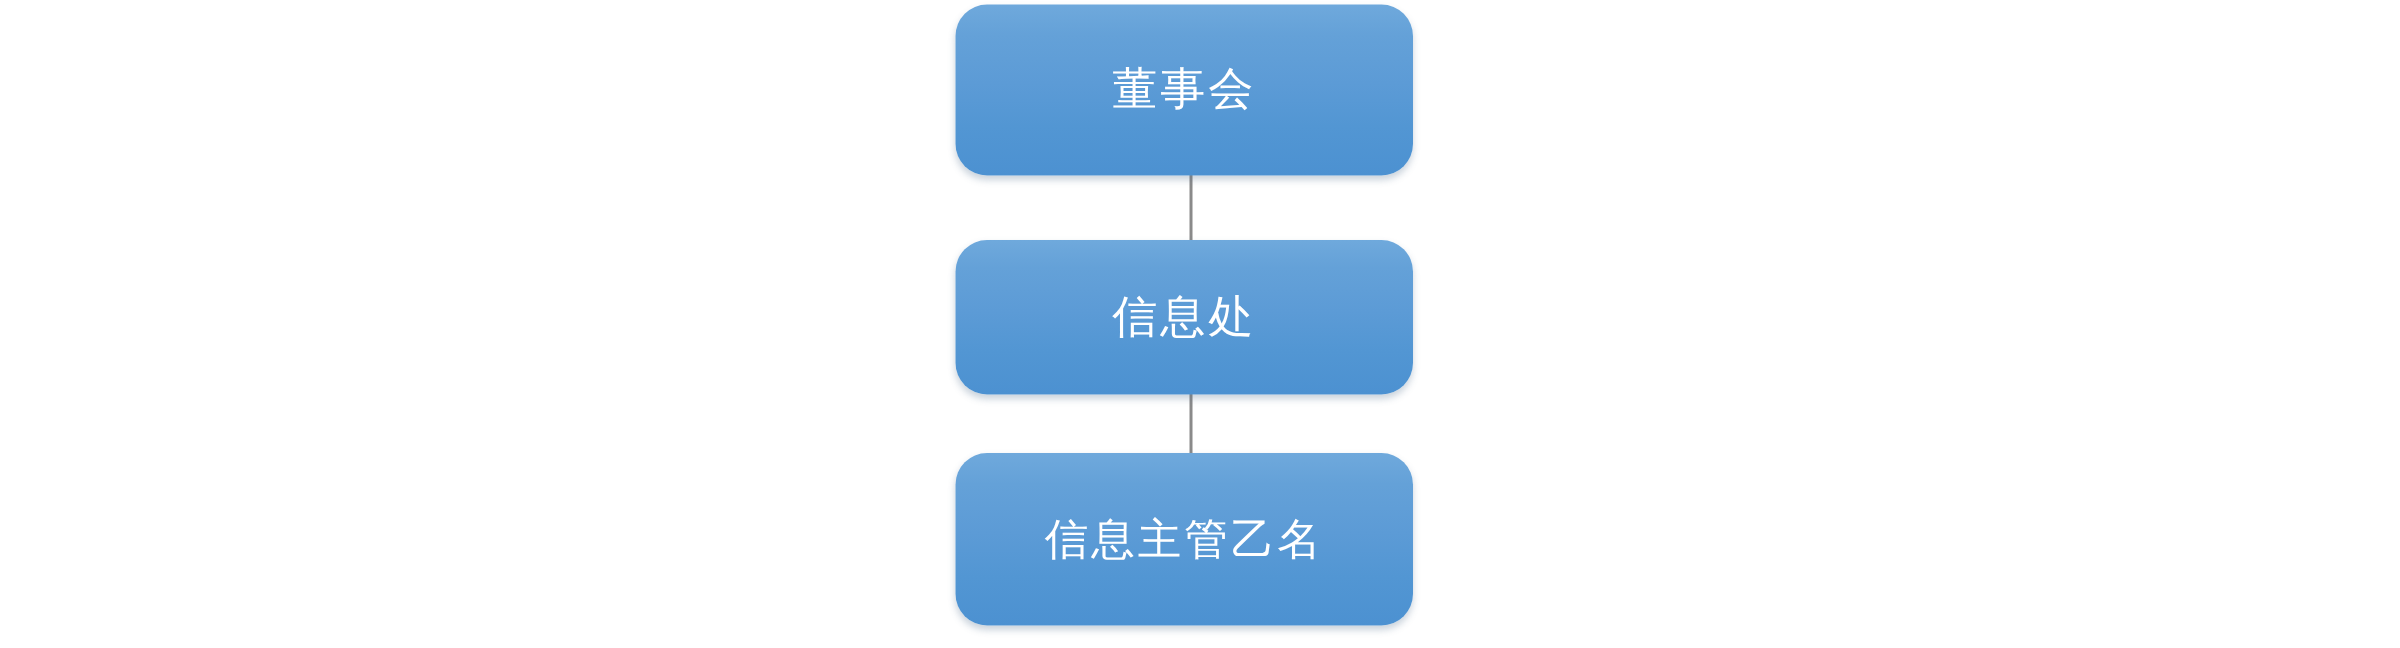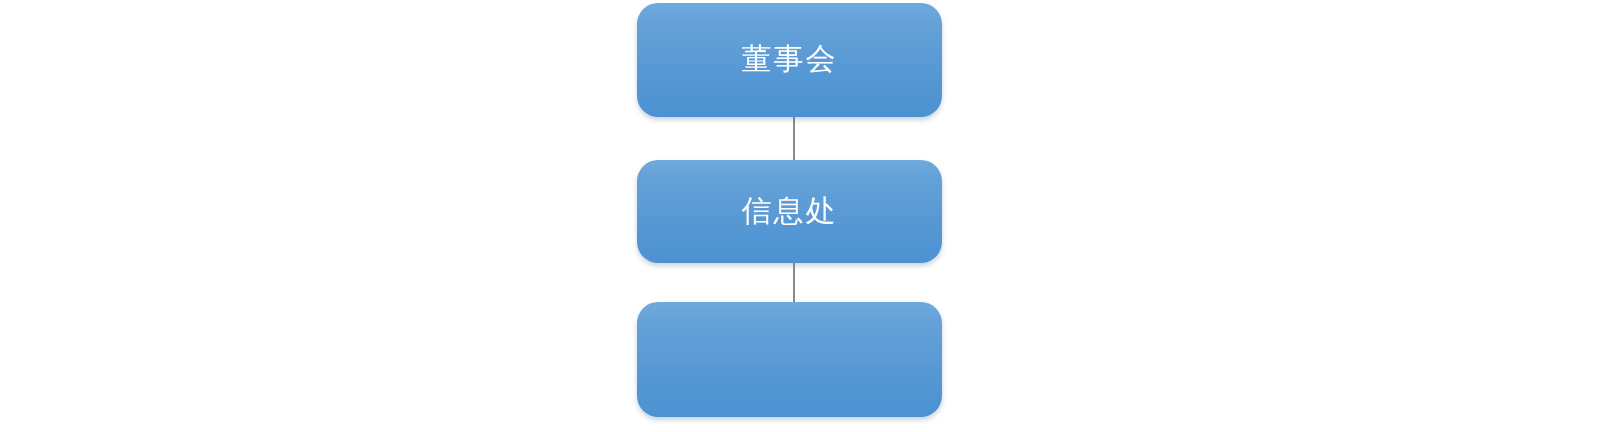--- a/index.html
+++ b/index.html
@@ -106,15 +106,16 @@
 
   <div id="connector-board-to-dept" class="connector"></div>
 
   <div id="node-info-dept" class="node">
     <div class="node-line">信息处</div>
   </div>
 
   <div id="connector-dept-to-staff" class="connector"></div>
 
   <div id="node-info-staff" class="node">
+    <div class="node-line">信息主管乙名</div>
   </div>
 
 </div>
 
 </body></html>

